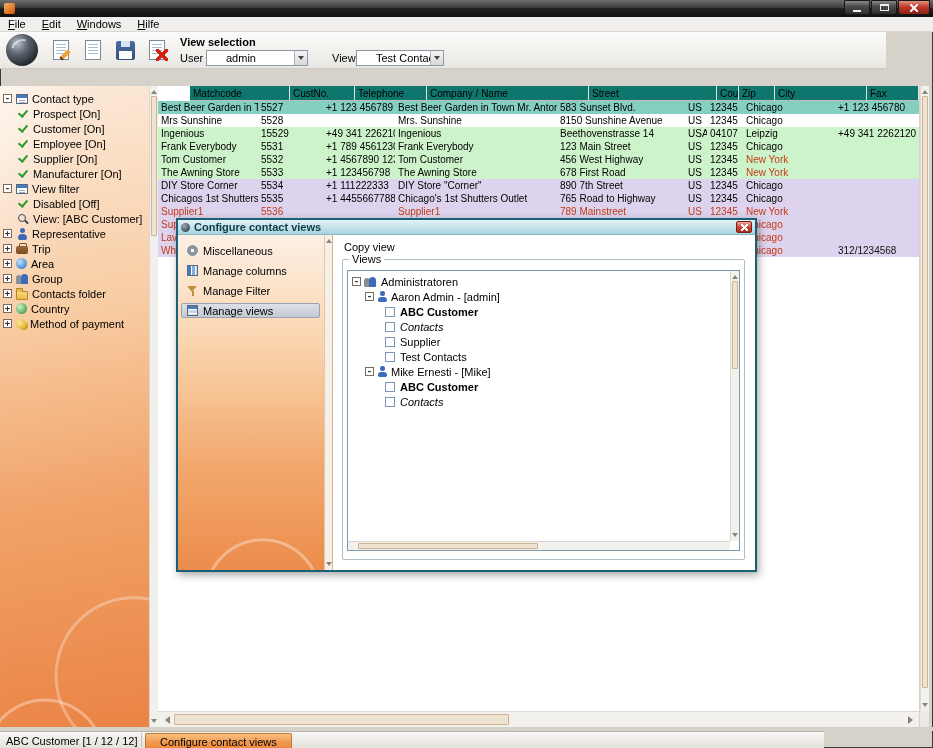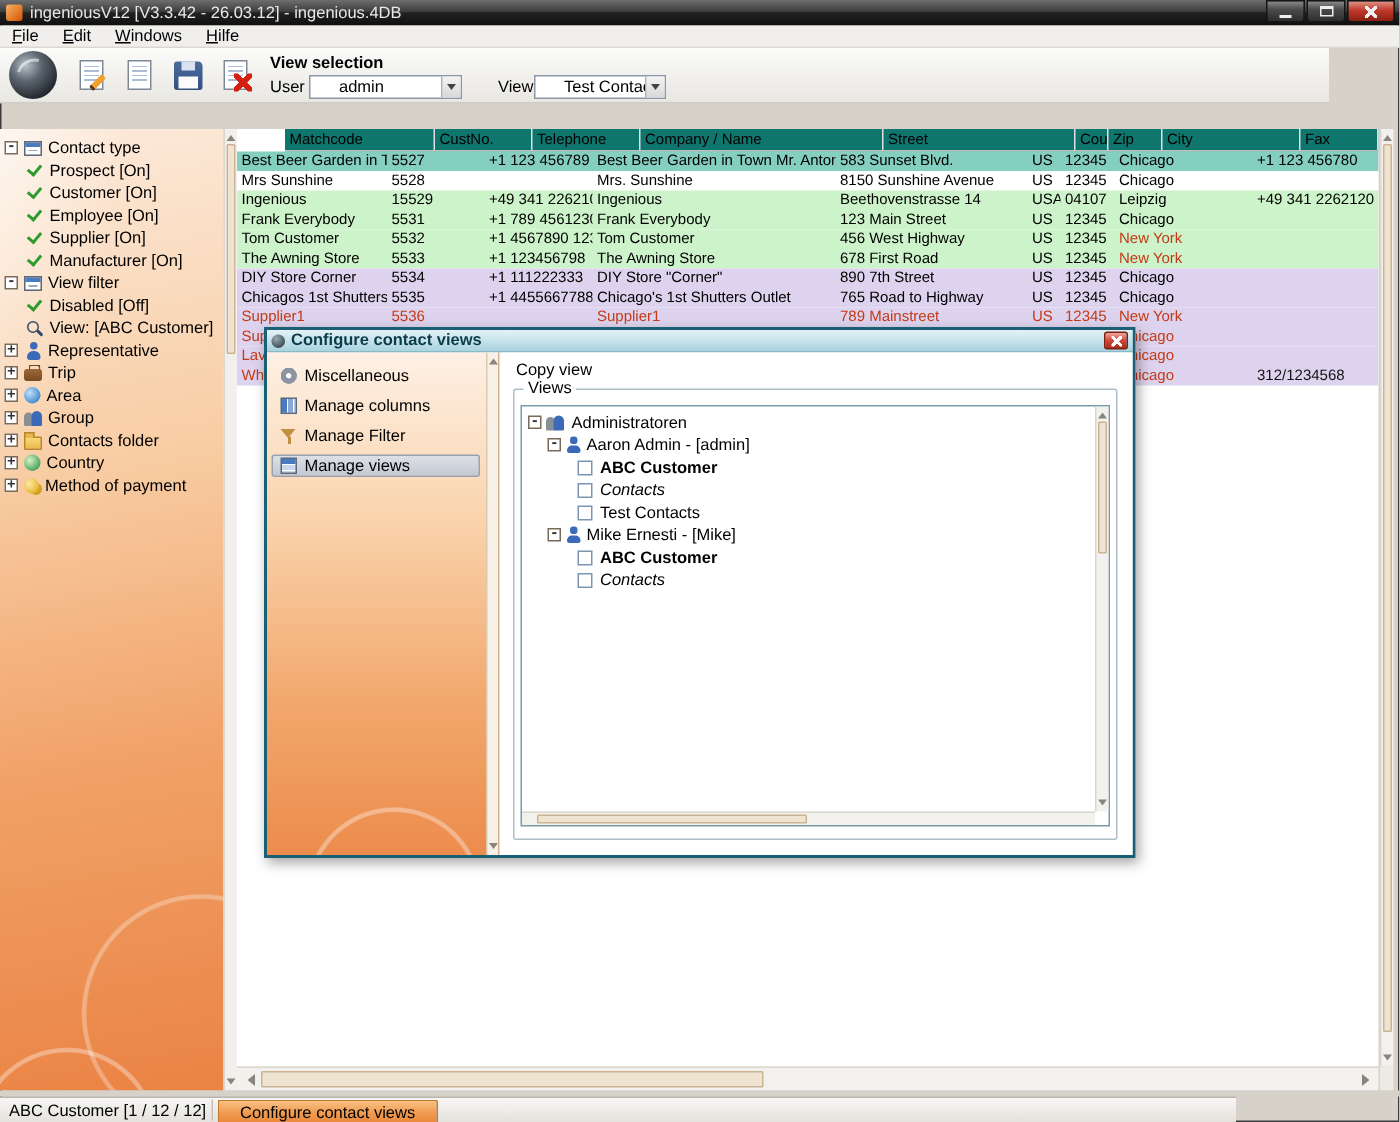--- a/index.html
+++ b/index.html
@@ -188,21 +188,20 @@
   .sb-tab { margin-left:3px; padding:2px 14px 0; background:linear-gradient(#f8c184,#f0994e 60%,#ec8a3e);
     border:1px solid #c27a30; border-bottom:none; border-radius:2px 2px 0 0; white-space:nowrap; }
 </style>
 </head>
 <body>
 
 <div class="app">
 
   <div class="titlebar">
     <span class="app-icon"></span>
-    <span>ingeniousV12 [V3.3.42 - 26.03.12] - ingenious.4DB</span>
     <span class="wc">
       <span class="wc-btn">
           <i class="min-glyph"></i>
         </span>
       <span class="wc-btn">
           <i class="max-glyph"></i>
         </span>
       <span class="wc-btn close">
           <i class="x-glyph"></i>
         </span>
@@ -578,20 +577,25 @@
                 <span class="vlabel">ABC Customer</span>
               </div>
               <div class="vrow k-view ind2 fs-i">
 
                 <span class="cbox"></span>
                 <span class="vlabel">Contacts</span>
               </div>
               <div class="vrow k-view ind2">
 
                 <span class="cbox"></span>
+                <span class="vlabel">Supplier</span>
+              </div>
+              <div class="vrow k-view ind2">
+
+                <span class="cbox"></span>
                 <span class="vlabel">Test Contacts</span>
               </div>
               <div class="vrow k-user ind1">
                 <span class="expander">-</span>
 
                 <span class="picon"></span>
 
                 <span class="vlabel">Mike Ernesti - [Mike]</span>
               </div>
               <div class="vrow k-view ind2 fw-b">

